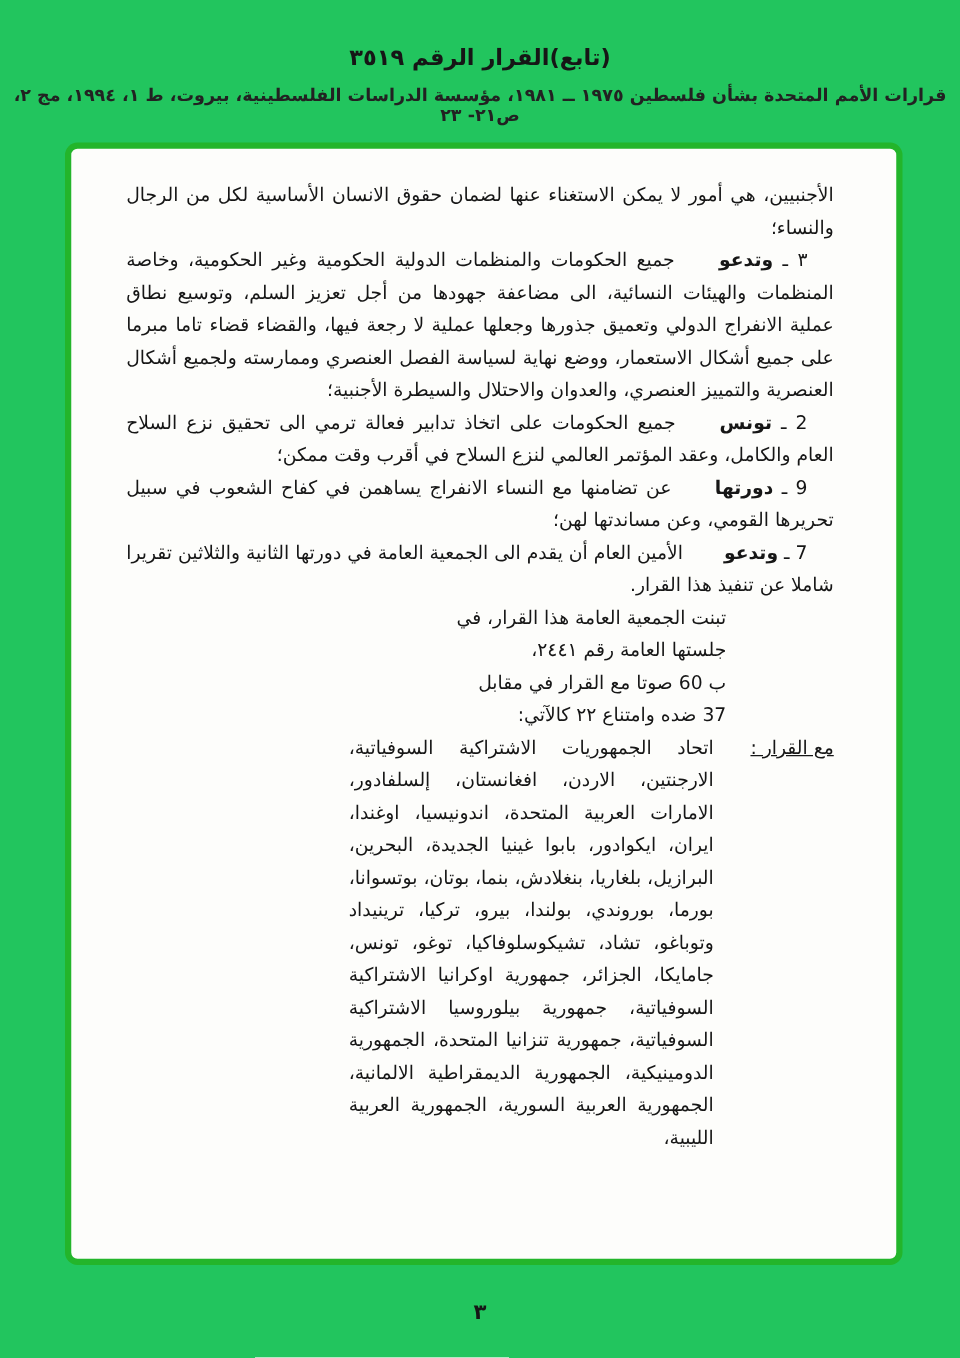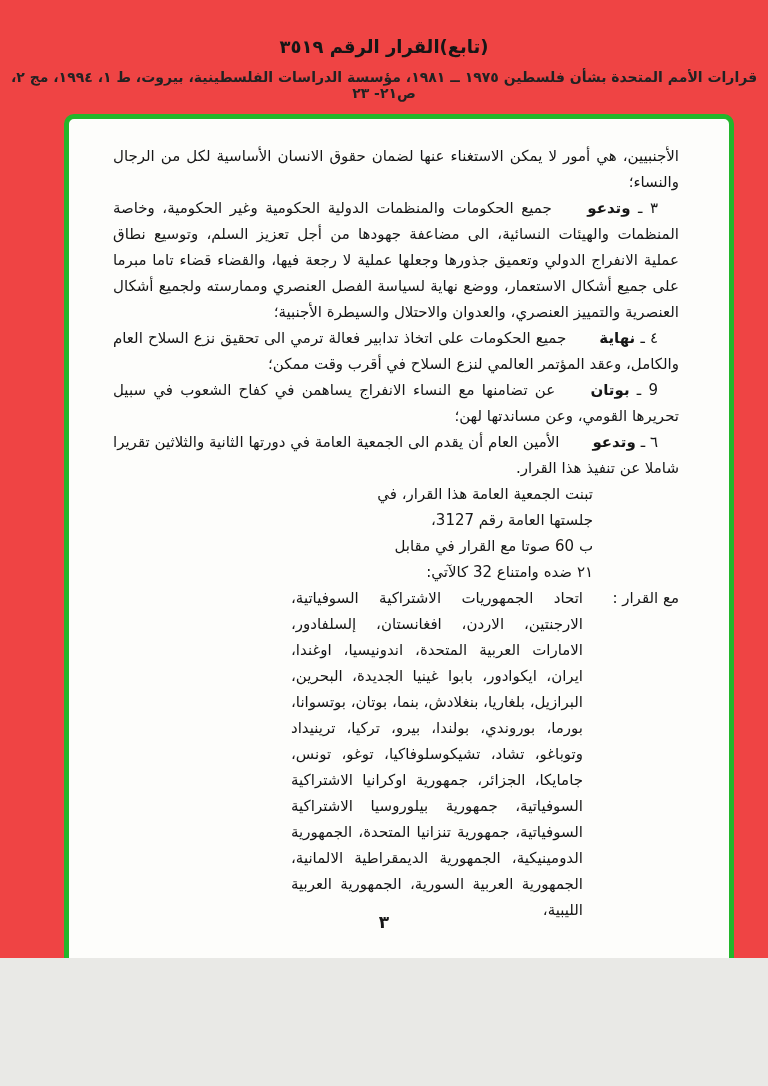--- a/index.html
+++ b/index.html
@@ -3,23 +3,23 @@
 <meta charset="utf-8">
 <style>
   html, body {
     margin: 0;
     padding: 0;
     background: #e9e9e6;
   }
   .page {
     position: relative;
     width: 768px;
-    height: 958px;
+    height: 1086px;
     margin: 0 auto;
-    background: #ef4444;
+    background: #22c55e;
     font-family: "DejaVu Sans", sans-serif;
     color: #161616;
     overflow: hidden;
   }
   .header {
     padding-top: 36px;
     text-align: center;
     direction: rtl;
   }
   .title {
@@ -29,21 +29,21 @@
     letter-spacing: 0.5px;
   }
   .citation {
     margin-top: 12px;
     font-size: 14px;
     font-weight: bold;
     color: #222;
   }
   .frame {
     position: absolute;
-    left: 64px;
+    left: 52px;
     top: 114px;
     width: 670px;
     height: 898px;
     box-sizing: border-box;
     border: 5px solid var(--border-green, #23b52b);
     border-radius: 10px;
     padding: 24px 50px 0 44px;
     background: #fdfdfb;
   }
   .text {
@@ -70,20 +70,21 @@
   }
   .vote-row {
     display: flex;
     direction: rtl;
     align-items: flex-start;
   }
   .vote-label {
     flex: 0 0 auto;
     width: 96px;
     white-space: nowrap;
+    text-decoration: underline;
   }
   .vote-countries {
     width: 292px;
     text-align: justify;
   }
   .page-number {
     position: absolute;
     left: 0;
     right: 0;
     bottom: 26px;
@@ -107,42 +108,42 @@
 
       <p class="cont">الأجنبيين، هي أمور لا يمكن الاستغناء عنها لضمان حقوق الانسان الأساسية لكل من الرجال والنساء؛</p>
 
       <p class="clause">
         <span class="num">٣ ـ</span>
         <span class="lead">وتدعو</span>
         <span>جميع الحكومات والمنظمات الدولية الحكومية وغير الحكومية، وخاصة المنظمات والهيئات النسائية، الى مضاعفة جهودها من أجل تعزيز السلم، وتوسيع نطاق عملية الانفراج الدولي وتعميق جذورها وجعلها عملية لا رجعة فيها، والقضاء قضاء تاما مبرما على جميع أشكال الاستعمار، ووضع نهاية لسياسة الفصل العنصري وممارسته ولجميع أشكال العنصرية والتمييز العنصري، والعدوان والاحتلال والسيطرة الأجنبية؛</span>
       </p>
 
       <p class="clause">
-        <span class="num">٤ ـ</span>
-        <span class="lead">نهاية</span>
+        <span class="num">2 ـ</span>
+        <span class="lead">تونس</span>
         <span>جميع الحكومات على اتخاذ تدابير فعالة ترمي الى تحقيق نزع السلاح العام والكامل، وعقد المؤتمر العالمي لنزع السلاح في أقرب وقت ممكن؛</span>
       </p>
 
       <p class="clause">
         <span class="num">9 ـ</span>
-        <span class="lead">بوتان</span>
+        <span class="lead">دورتها</span>
         <span>عن تضامنها مع النساء الانفراج يساهمن في كفاح الشعوب في سبيل تحريرها القومي، وعن مساندتها لهن؛</span>
       </p>
 
       <p class="clause">
-        <span class="num">٦ ـ</span>
+        <span class="num">7 ـ</span>
         <span class="lead">وتدعو</span>
         <span>الأمين العام أن يقدم الى الجمعية العامة في دورتها الثانية والثلاثين تقريرا شاملا عن تنفيذ هذا القرار.</span>
       </p>
 
       <div class="adoption-block">
         <div class="adoption-line">تبنت الجمعية العامة هذا القرار، في</div>
-        <div class="adoption-line">جلستها العامة رقم 3127،</div>
+        <div class="adoption-line">جلستها العامة رقم ٢٤٤١،</div>
         <div class="adoption-line">ب 60 صوتا مع القرار في مقابل</div>
-        <div class="adoption-line">٢١ ضده وامتناع 32 كالآتي:</div>
+        <div class="adoption-line">37 ضده وامتناع ٢٢ كالآتي:</div>
       </div>
 
       <div class="vote-row">
         <div class="vote-label">مع القرار :</div>
         <div class="vote-countries">اتحاد الجمهوريات الاشتراكية السوفياتية، الارجنتين، الاردن، افغانستان، إلسلفادور، الامارات العربية المتحدة، اندونيسيا، اوغندا، ايران، ايكوادور، بابوا غينيا الجديدة، البحرين، البرازيل، بلغاريا، بنغلادش، بنما، بوتان، بوتسوانا، بورما، بوروندي، بولندا، بيرو، تركيا، ترينيداد وتوباغو، تشاد، تشيكوسلوفاكيا، توغو، تونس، جامايكا، الجزائر، جمهورية اوكرانيا الاشتراكية السوفياتية، جمهورية بيلوروسيا الاشتراكية السوفياتية، جمهورية تنزانيا المتحدة، الجمهورية الدومينيكية، الجمهورية الديمقراطية الالمانية، الجمهورية العربية السورية، الجمهورية العربية الليبية،</div>
       </div>
 
     </div>
   </div>
 

